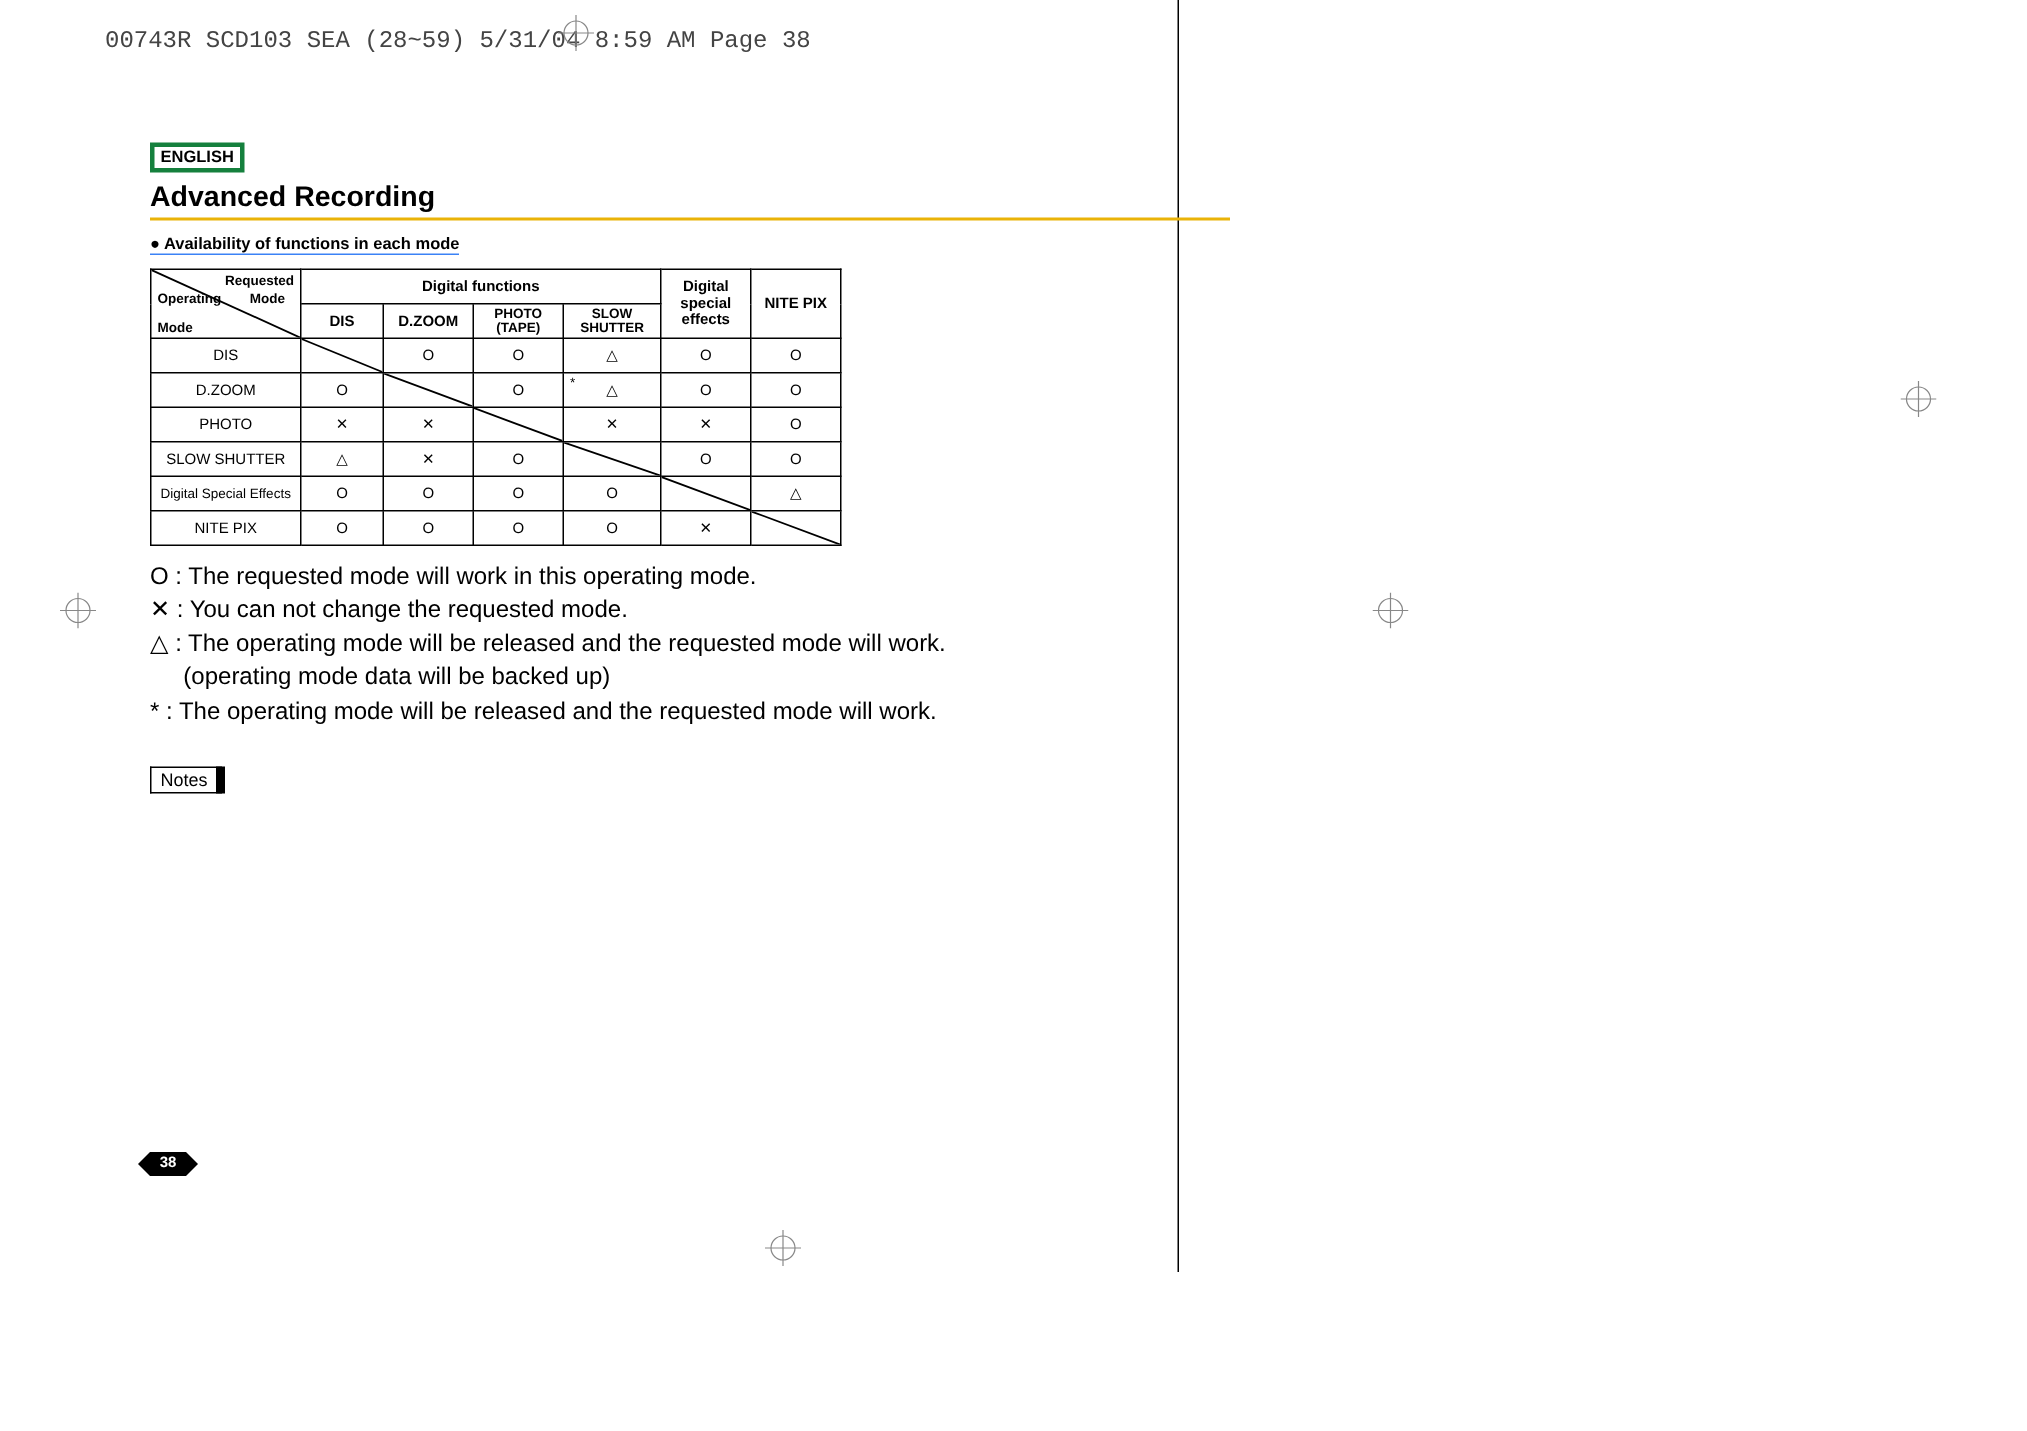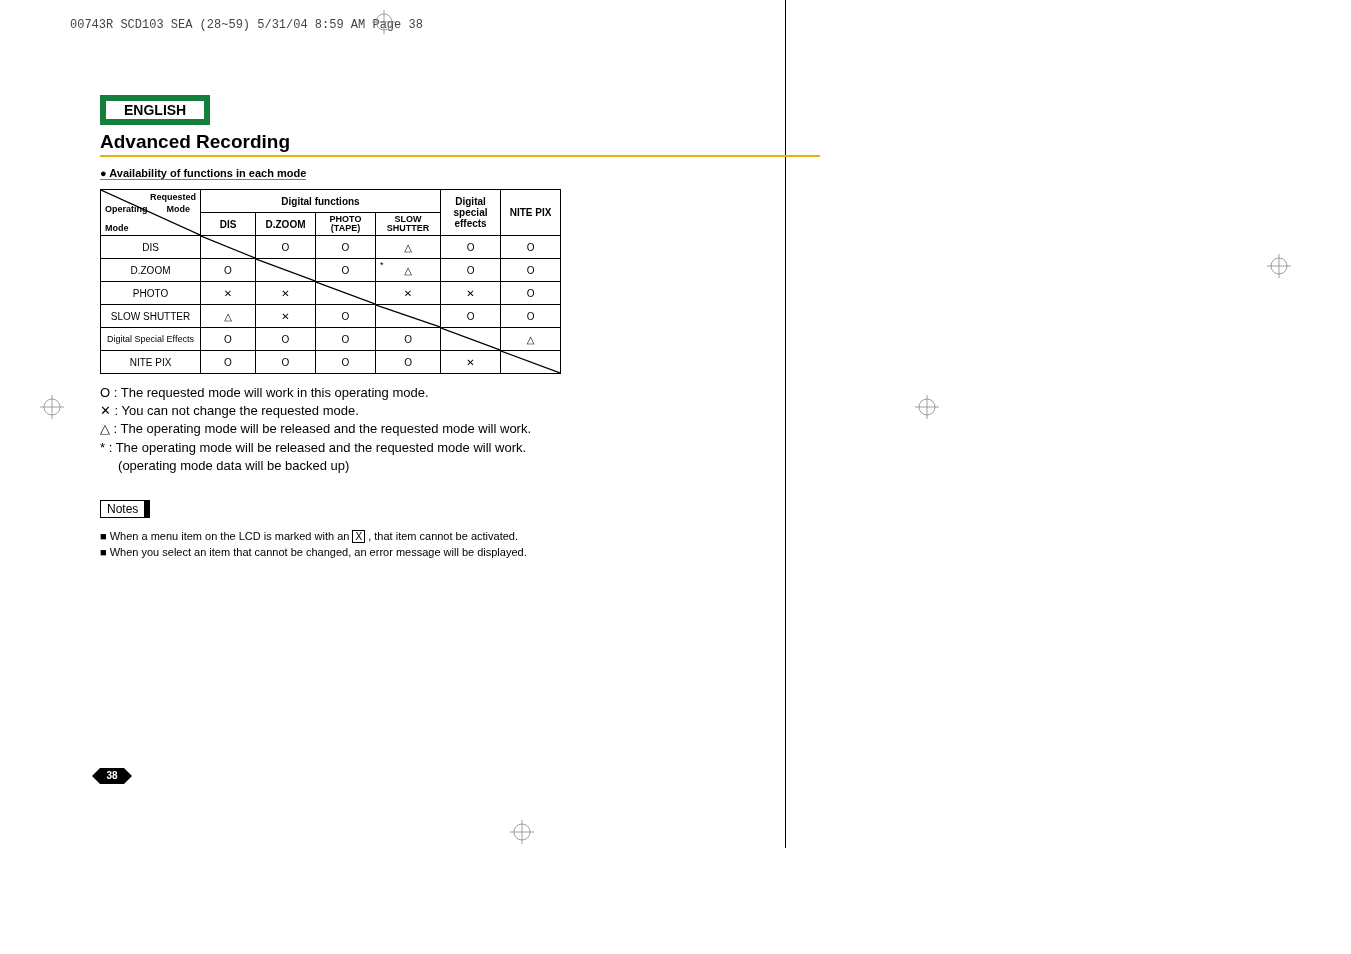--- a/index.html
+++ b/index.html
@@ -10,34 +10,34 @@
       width: 1351px;
       height: 954px;
       position: relative;
       color: #000;
     }
     .header-strip {
       position: absolute;
       top: 18px;
       left: 70px;
       font-family: "Courier New", monospace;
-      font-size: 12px;
+      font-size: 16px;
       color: #444;
     }
     .content {
       position: absolute;
       top: 95px;
       left: 100px;
       width: 750px;
     }
     .english-box {
       display: inline-block;
-      border: 6px solid #15803d;
-      padding: 1px 18px;
-      font-size: 14px;
+      border: 3px solid #15803d;
+      padding: 1px 4px;
+      font-size: 11px;
       font-weight: bold;
     }
     .title {
       font-size: 19px;
       font-weight: bold;
       margin-top: 6px;
       border-bottom: 2px solid #eab308;
       padding-bottom: 2px;
       width: 720px;
     }
@@ -89,21 +89,21 @@
     .corner .md  { position: absolute; bottom: 2px; left: 4px; }
     .shaded {
       position: relative;
     }
     .shaded svg {
       position: absolute;
       top: 0; left: 0;
       width: 100%; height: 100%;
     }
     .legend {
-      font-size: 13px;
+      font-size: 16px;
       margin-top: 10px;
       line-height: 1.4;
     }
     .notes-box {
       display: inline-block;
       border: 1px solid #000;
       border-right: none;
       padding: 1px 10px 1px 6px;
       font-size: 12px;
       margin-top: 25px;
@@ -315,32 +315,26 @@
             </svg>
           </td>
     </tr>
   </tbody>
     </table>
 
   <div class="legend">
     <div>O : The requested mode will work in this operating mode.</div>
     <div>✕ : You can not change the requested mode.</div>
     <div>△ : The operating mode will be released and the requested mode will work.</div>
+    <div style="white-space:pre;">     (operating mode data will be backed up)</div>
     <div> *  : The operating mode will be released and the requested mode will work.</div>
-    <div style="white-space:pre;">     (operating mode data will be backed up)</div>
   </div>
 
   <div class="notes-box">Notes</div>
 
-  <div class="notes-list">
-    <div>
-      <span>When a menu item on the LCD is marked with an </span><span class="xbox">X</span><span> , that item cannot be activated.</span>
-    </div>
-    <div>When you select an item that cannot be changed, an error message will be displayed.</div>
-  </div>
 
 </div>
 
 <div class="page-num">38</div>
 
 <div class="crop top-center">
   <svg viewBox="0 0 24 24">
       <circle cx="12" cy="12" r="8" fill="none" stroke="#888" stroke-width="0.8"></circle>
       <line x1="12" y1="0" x2="12" y2="24" stroke="#888" stroke-width="0.8"></line>
       <line x1="0" y1="12" x2="24" y2="12" stroke="#888" stroke-width="0.8"></line>

